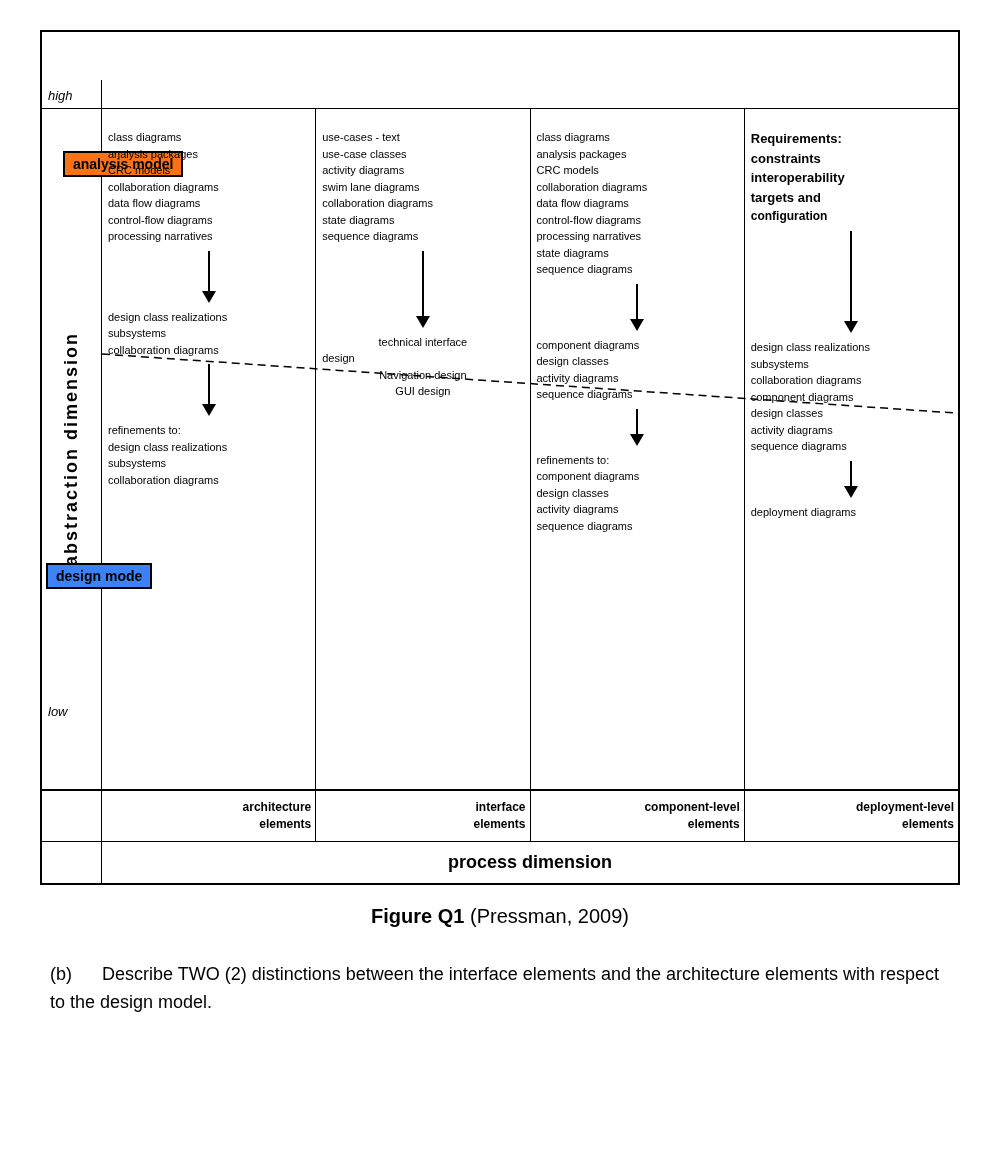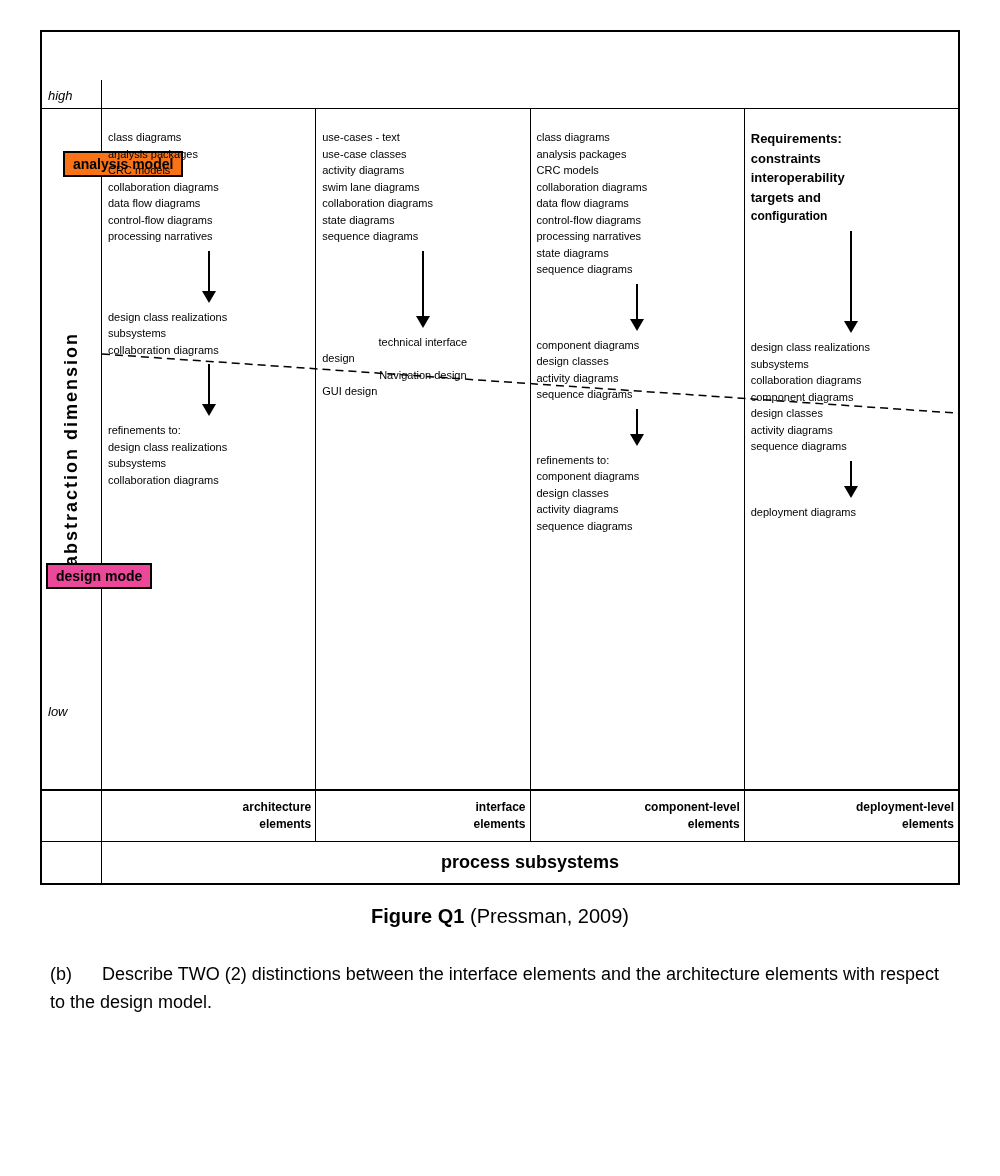--- a/index.html
+++ b/index.html
@@ -172,21 +172,21 @@
       left: 21px;
       white-space: nowrap;
     }
 
     .design-box {
       display: inline-block;
       border: 2px solid #000;
       padding: 3px 8px;
       font-size: 14px;
       font-weight: bold;
-      background: #ec4899;
+      background: #3b82f6;
       position: absolute;
       bottom: 200px;
       left: 4px;
       white-space: nowrap;
     }
 
     
     .dashed-svg {
       position: absolute;
       top: 0;
@@ -276,21 +276,21 @@
 
           <div class="arrow-container">
             <div class="shaft" style="height:65px;"></div>
             <div class="head"></div>
           </div>
 
           <div>
             <div style="text-align:center;">technical interface</div>
             <div style="">design</div>
             <div style="text-align:center;">Navigation design</div>
-            <div style="">GUI design</div>
+            <div style="text-align:center;">GUI design</div>
           </div>
         </div>
 
         <div class="data-col">
           <div style="padding-top: 12px;">
             <div>class diagrams</div>
             <div>analysis packages</div>
             <div>CRC models</div>
             <div>collaboration diagrams</div>
             <div>data flow diagrams</div>
@@ -369,21 +369,21 @@
       <div class="bottom-cols">
         <div class="bottom-col-label">architecture<br>elements</div>
         <div class="bottom-col-label">interface<br>elements</div>
         <div class="bottom-col-label">component-level<br>elements</div>
         <div class="bottom-col-label" style="border-right:none;">deployment-level<br>elements</div>
       </div>
     </div>
 
     <div style="display:flex; border-top:1.5px solid #000;">
       <div style="width:60px; border-right:1.5px solid #000;"></div>
-      <div style="flex:1; text-align:center; font-size:18px; font-weight:bold; padding:10px;">process subsystems</div>
+      <div style="flex:1; text-align:center; font-size:18px; font-weight:bold; padding:10px;">process dimension</div>
     </div>
 
   </div>
 
   <div class="figure-caption">
     <span class="bold">Figure Q1</span>
     <span>(Pressman, 2009)</span>
   </div>
 
   <div class="question-text">

